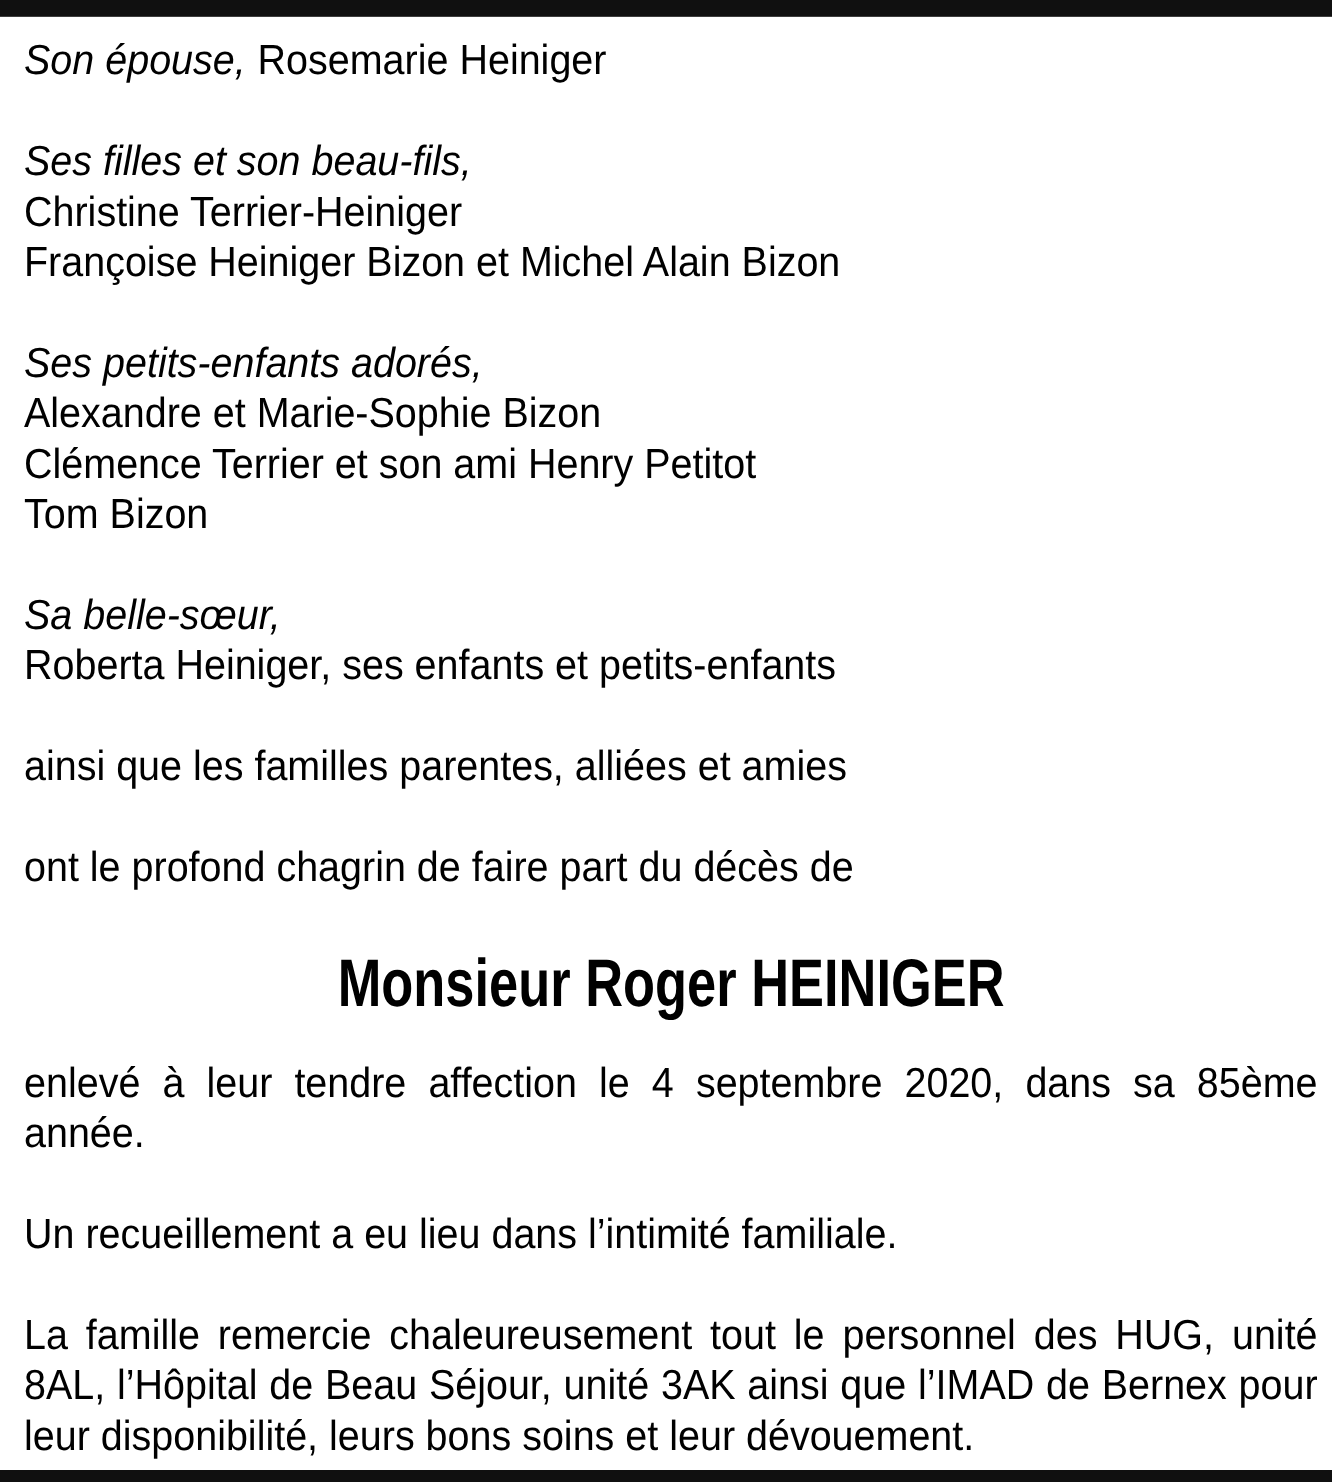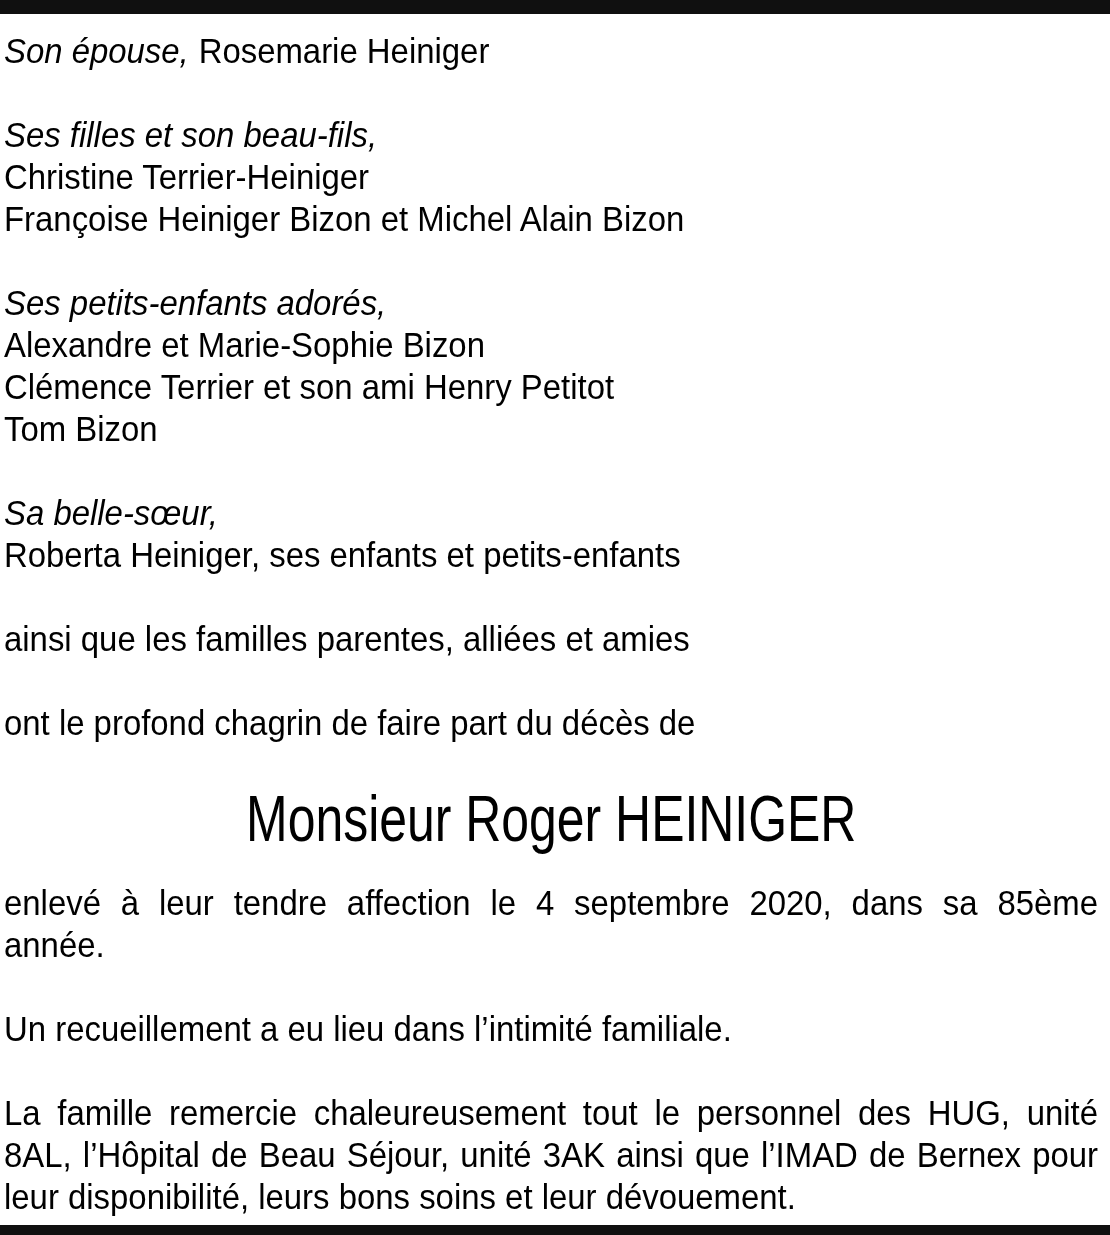--- a/index.html
+++ b/index.html
@@ -10,43 +10,43 @@
     background: #ffffff;
     color: #000000;
     font-family: "Liberation Sans", "DejaVu Sans", sans-serif;
     display: flex;
     flex-direction: column;
     overflow: hidden;
   }
   .bar { flex: none; width: 100%; background: #101010; }
   .bar.top { height: 14px; }
   .bar.bottom { height: 10px; margin-top: auto; }
-  .content { flex: none; padding: 16px 12px 0 4px; }
+  .content { flex: none; padding: 16px 12px 0 20px; }
   
   .cx {
     transform: scaleX(0.94);
     transform-origin: 0 0;
     width: calc(100% / 0.94);
   }
   .line {
     margin: 0;
     font-size: 35px;
     line-height: 42px;
   }
   .it { font-style: italic; }
   .nm { margin-left: 0.30em; }
   .blk { margin-top: 42px; }
   .first { margin-top: 0; }
   .just { text-align: justify; text-align-last: justify; }
   .heading {
     margin: 30px 0 18px 0;
     text-align: center;
-    font-size: 64px;
+    font-size: 56px;
     line-height: 90px;
-    font-weight: normal;
+    font-weight: bold;
     white-space: nowrap;
   }
   .heading .hx {
     display: inline-block;
     transform: scaleX(0.78);
     transform-origin: 50% 50%;
   }
 </style>
 </head>
 <body>

